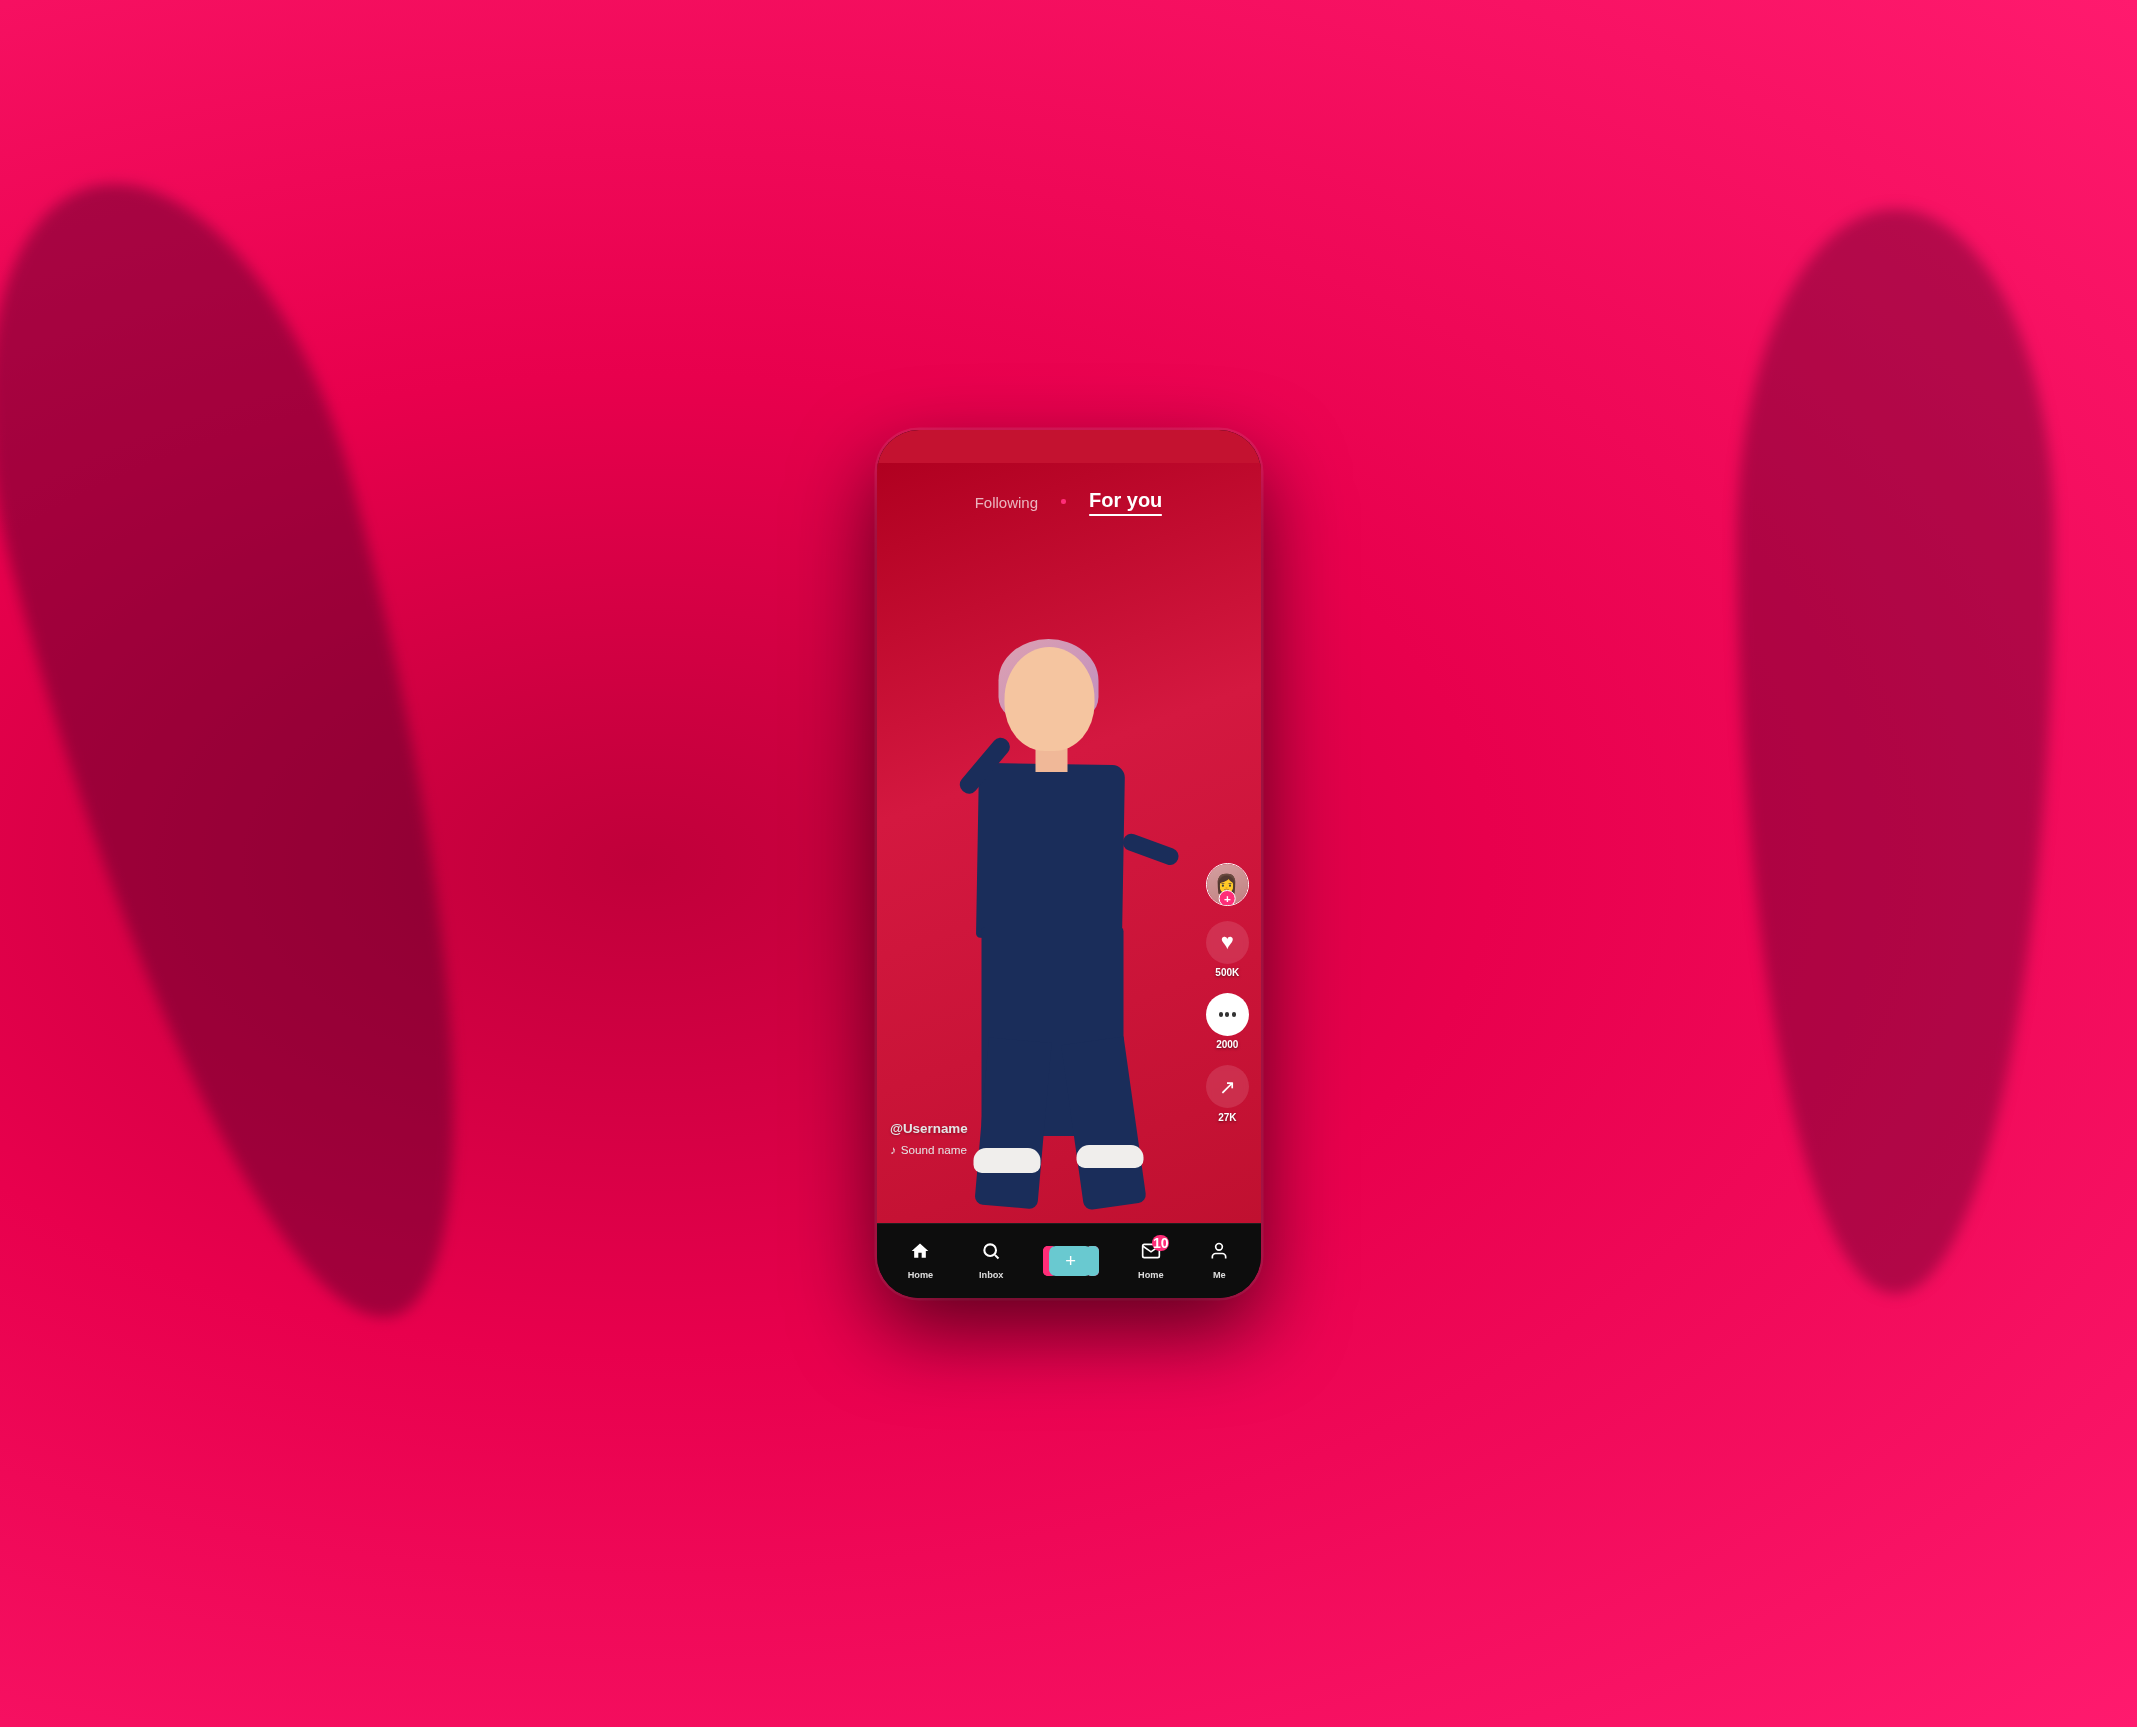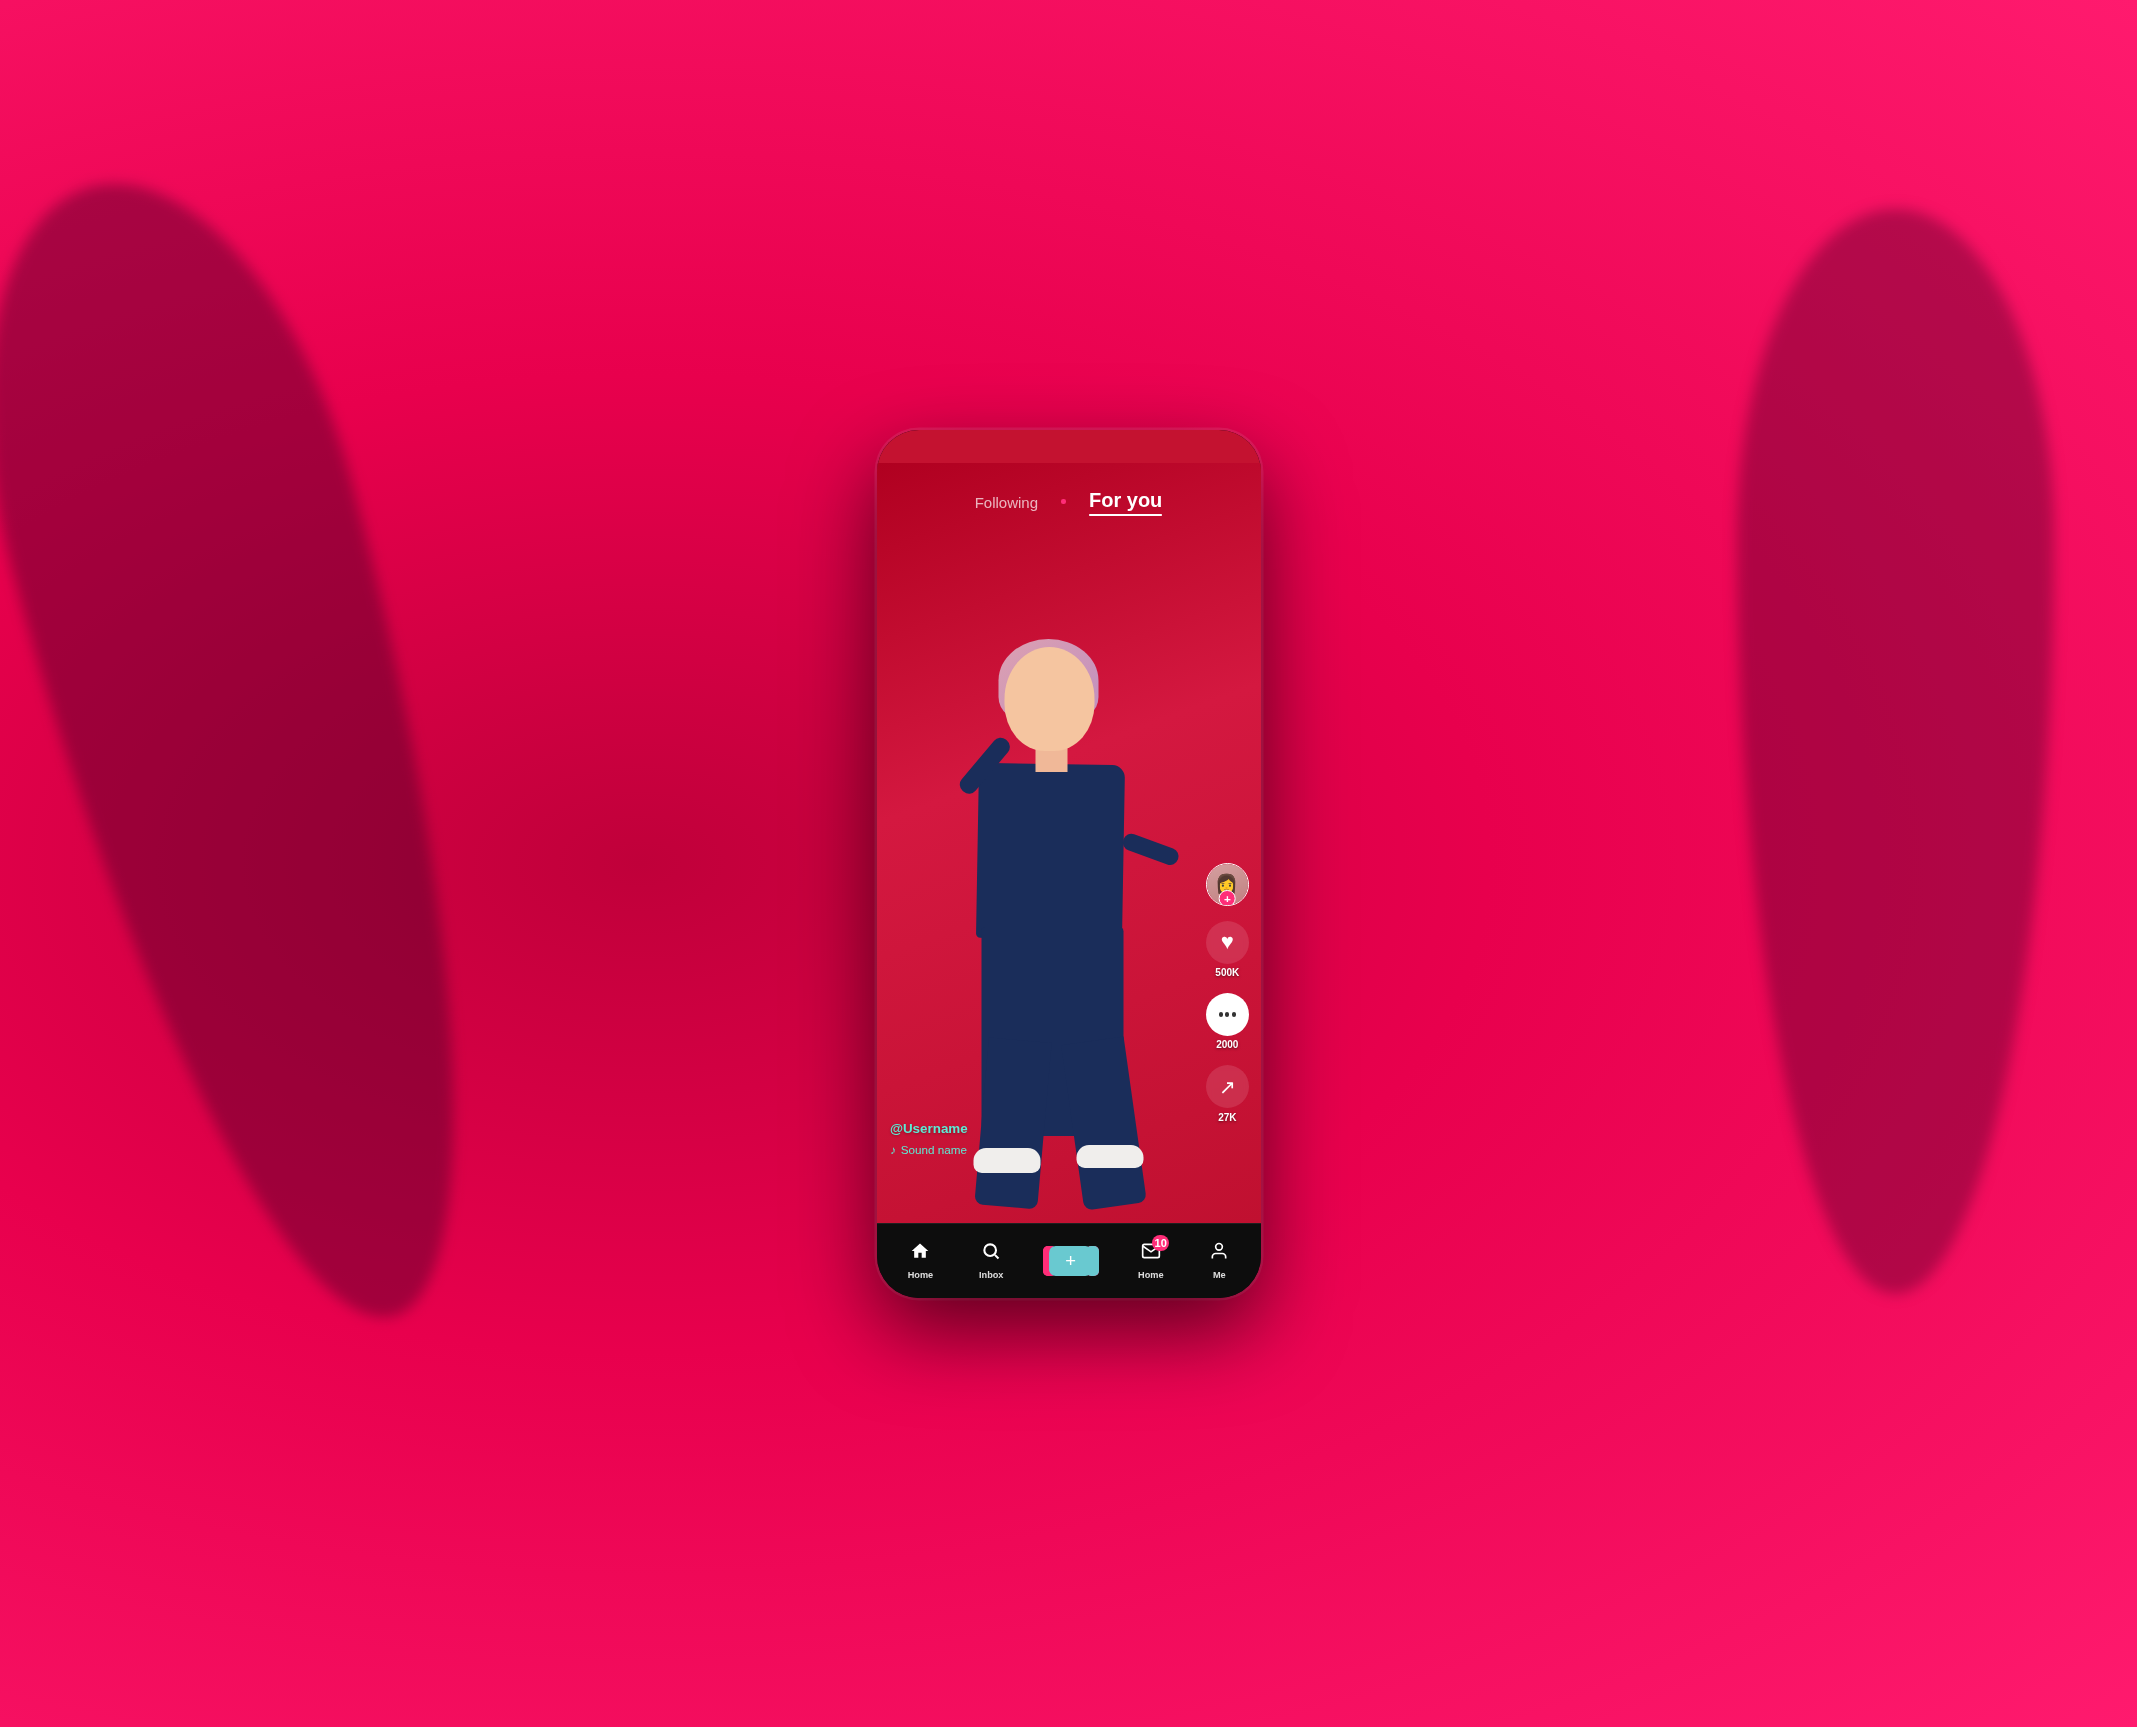--- a/index.html
+++ b/index.html
@@ -209,21 +209,21 @@
       color: white;
       font-size: 20px;
     }
 
     
     .video-info {
       position: absolute;
       bottom: 67px;
       left: 13.4px;
       z-index: 20;
-      color: #5eead4;
+      color: #e5e5e5;
     }
 
     .username {
       font-size: 13.4px;
       font-weight: 700;
       margin-bottom: 6.7px;
       text-shadow: 0 0.8px 2.5px rgba(0,0,0,0.3);
     }
 
     .sound-row {
@@ -321,21 +321,21 @@
       position: relative;
       display: inline-block;
     }
 
     .badge-count {
       position: absolute;
       top: -6.7px;
       right: -8.3px;
       background: #ff2d78;
       color: white;
-      font-size: 11px;
+      font-size: 14px;
       font-weight: bold;
       width: 16.7px;
       height: 16.7px;
       border-radius: 50%;
       display: flex;
       align-items: center;
       justify-content: center;
     }
 
     

